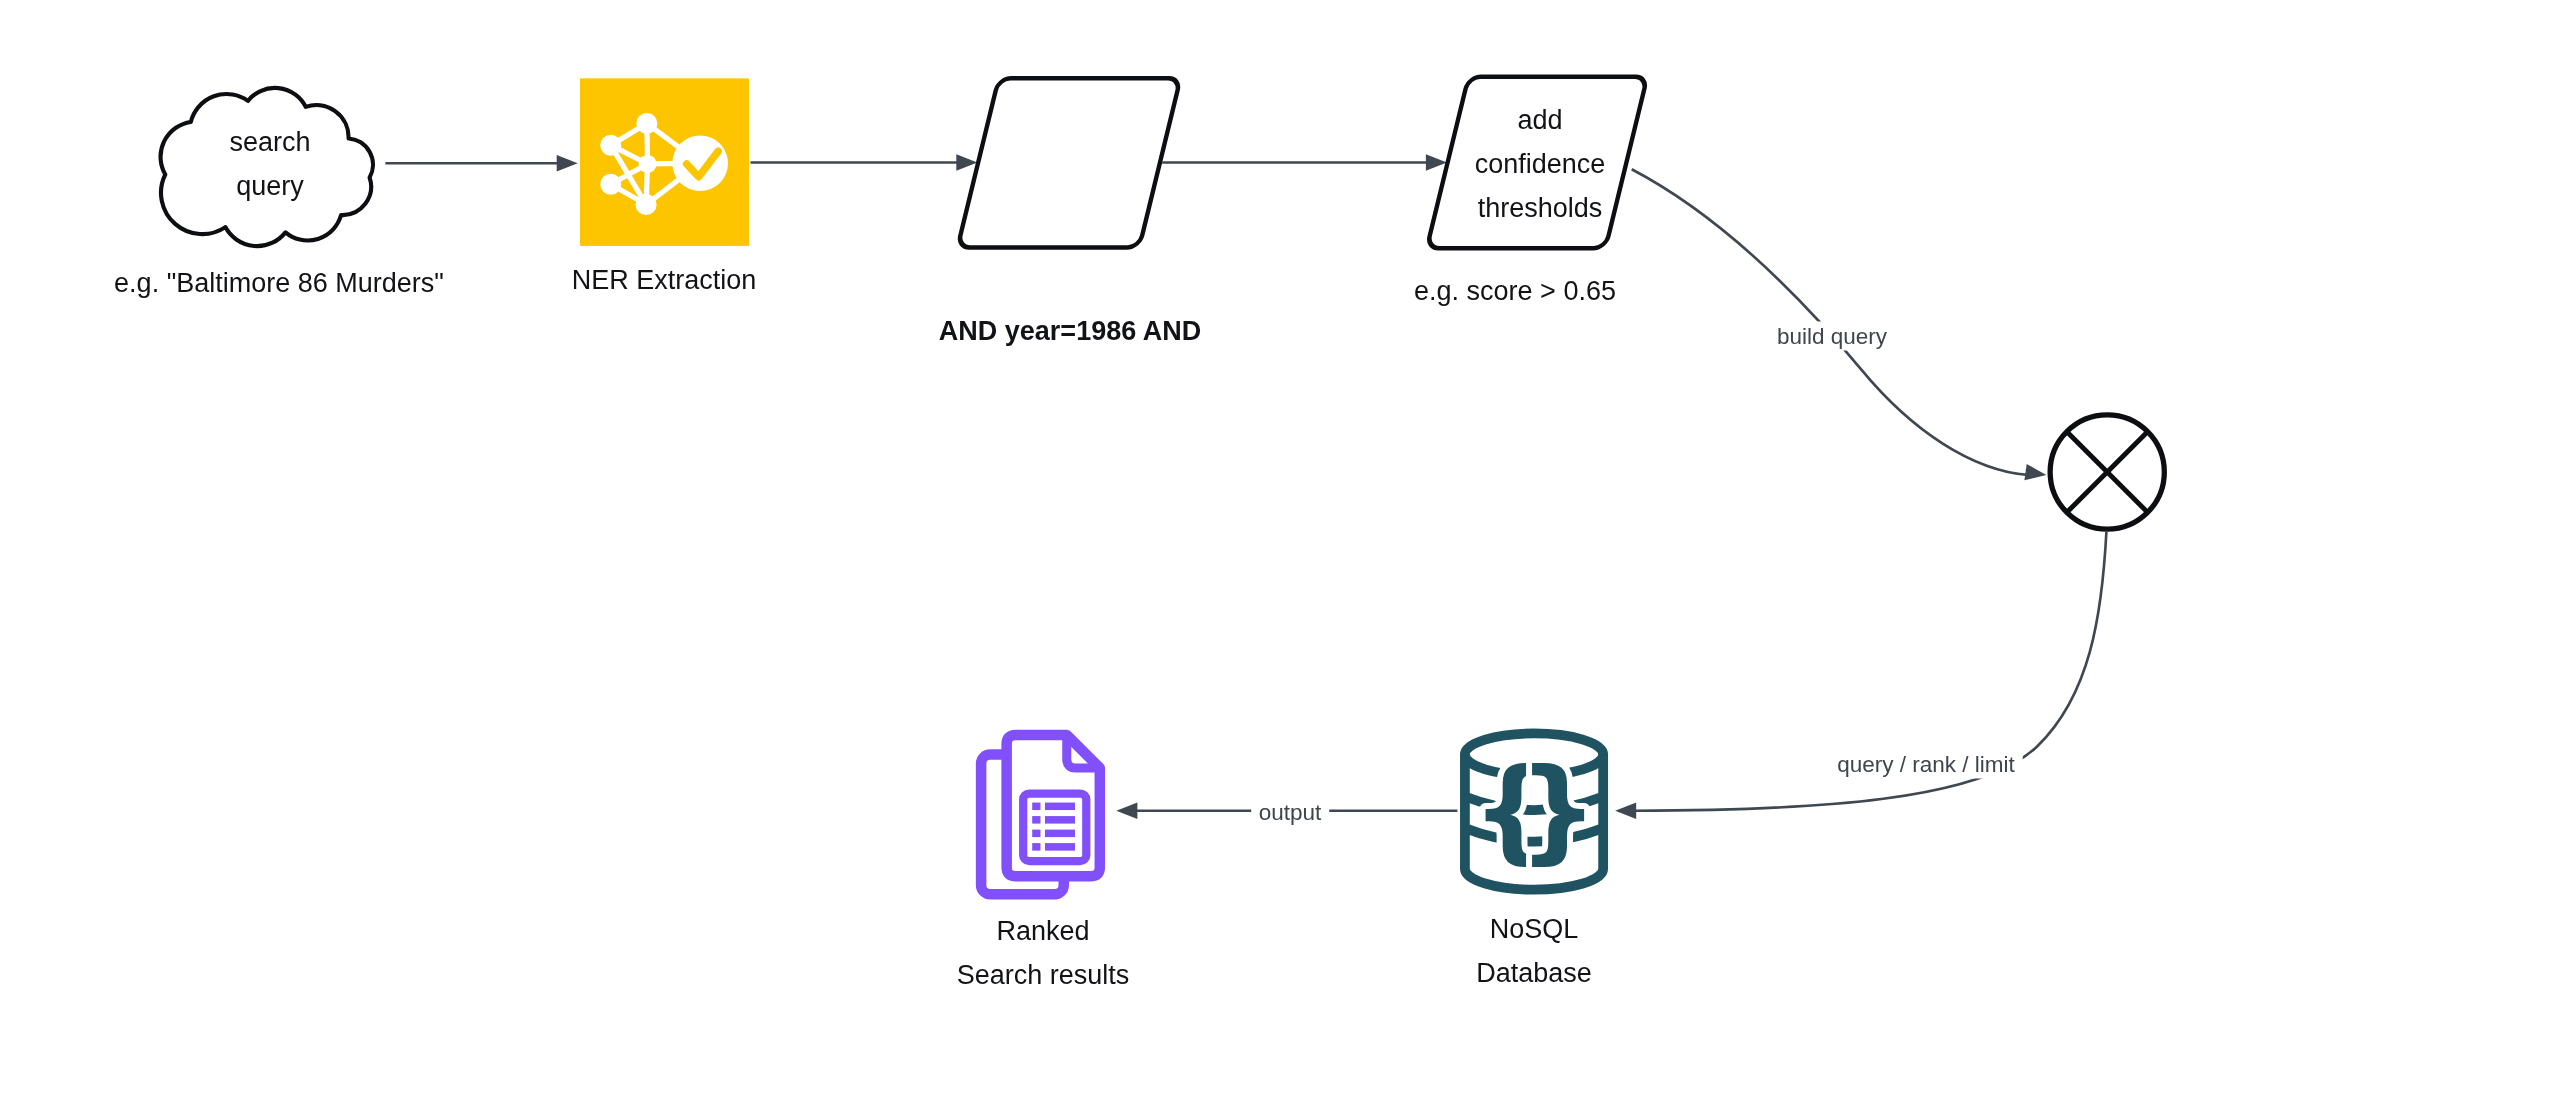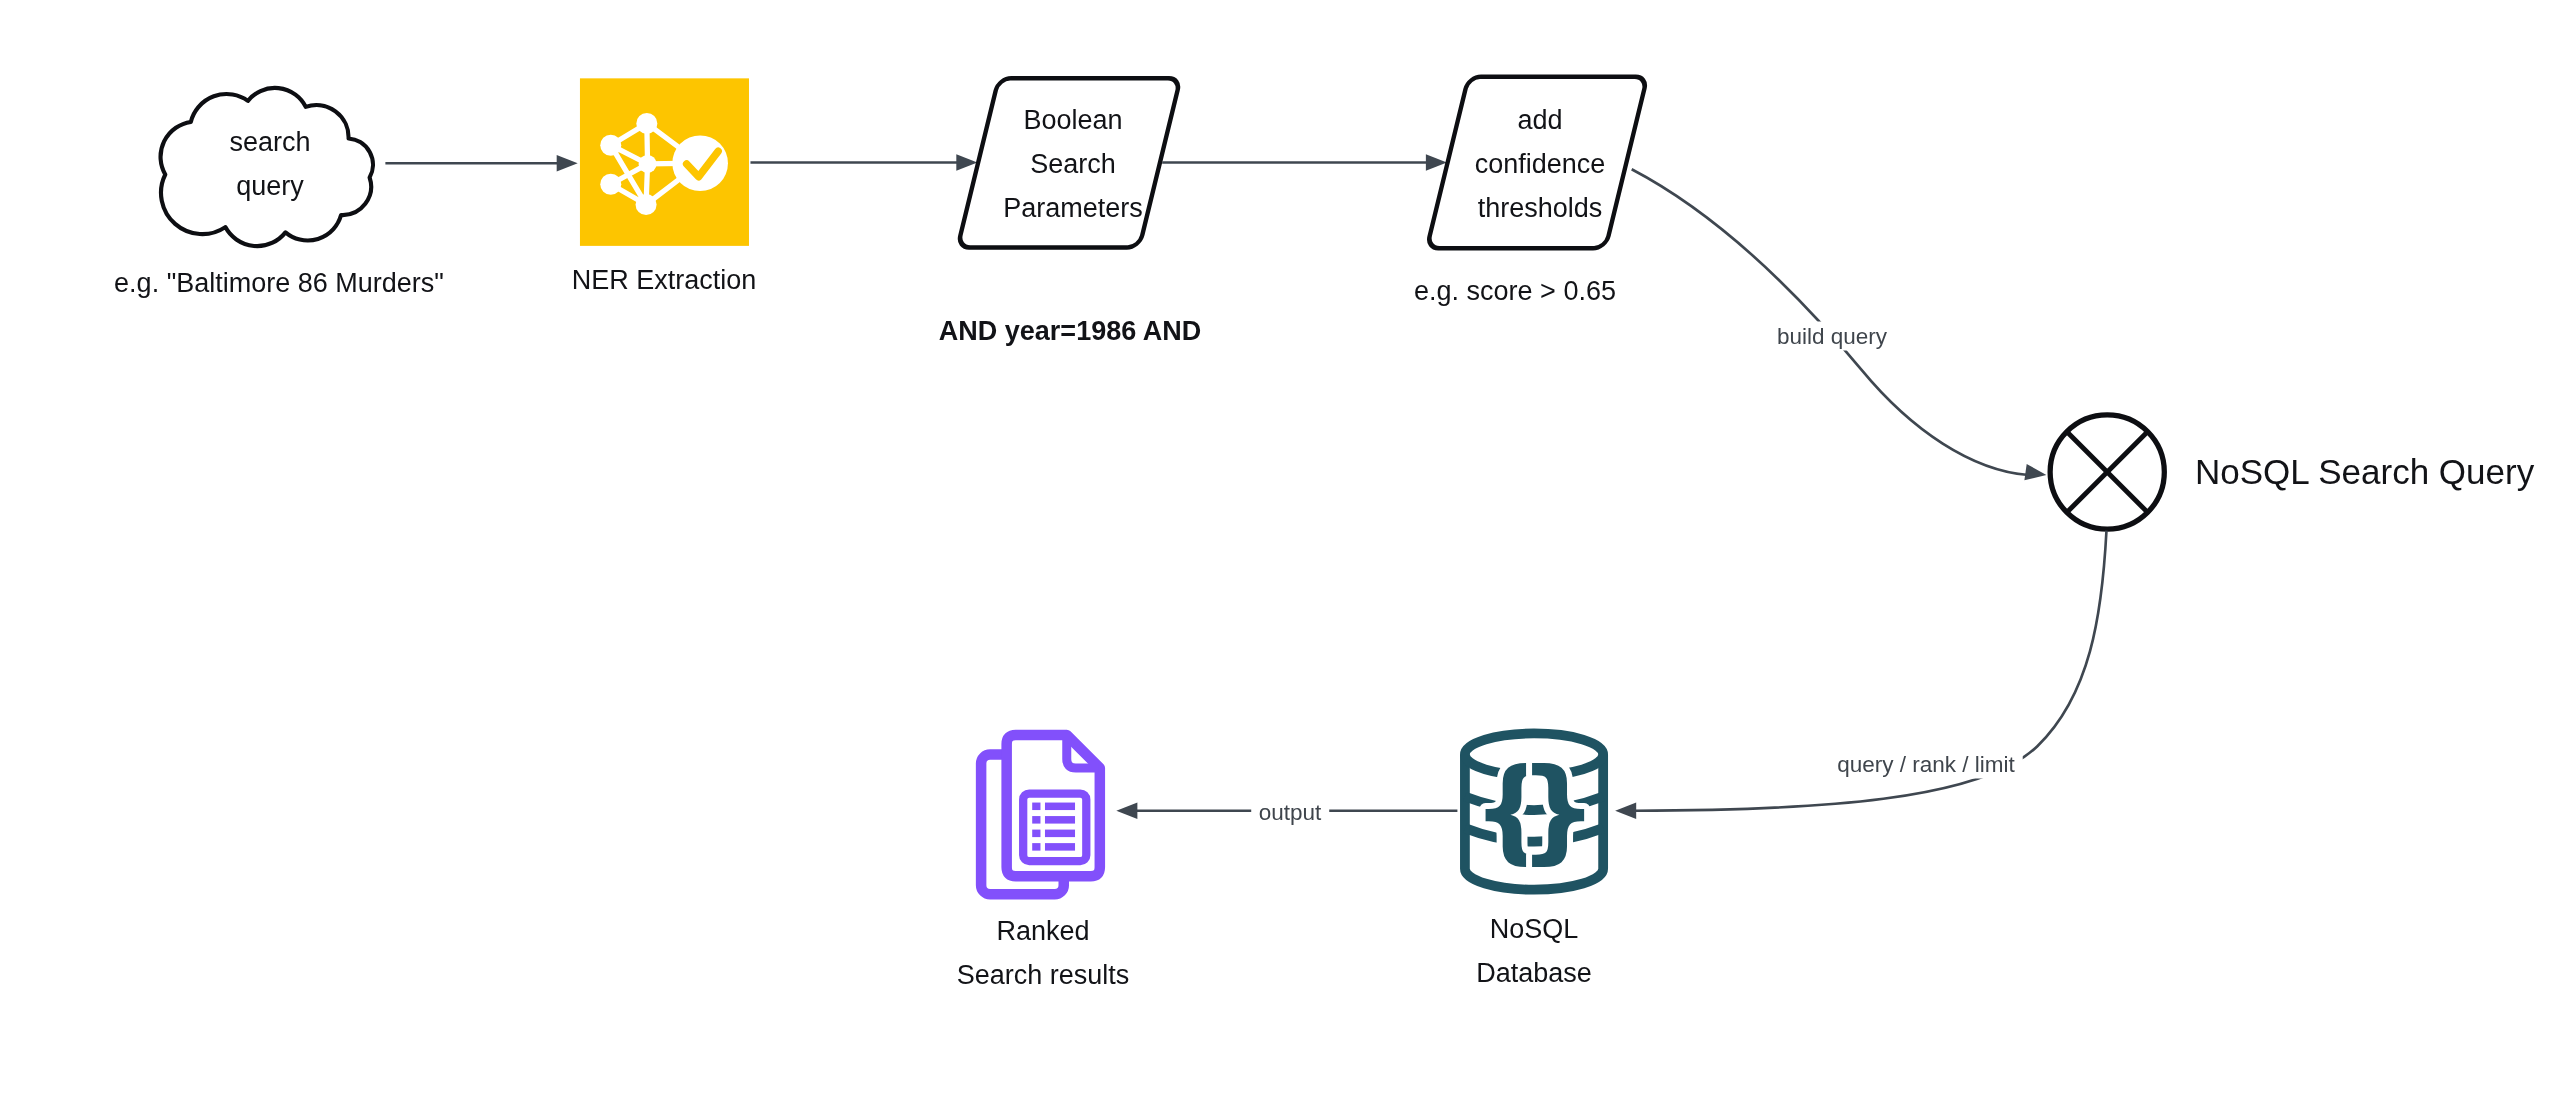--- a/index.html
+++ b/index.html
@@ -144,41 +144,35 @@
 
   <div class="abs center node-label" style="left:270px;top:164px;">
     <div>search</div>
     <div>query</div>
   </div>
 
   <div class="abs center caption" style="left:279px;top:283px;">e.g. "Baltimore 86 Murders"</div>
 
   <div class="abs center caption" style="left:664px;top:280px;">NER Extraction</div>
 
-  <div class="abs center node-label" style="left:1073px;top:164px;">
-    <div>Boolean</div>
-    <div>Search</div>
-    <div>Parameters</div>
-  </div>
 
   <div class="abs center caption" style="left:1070px;top:331px;">
     <div><b>AND year=1986 AND</b></div>
   </div>
 
   <div class="abs center node-label" style="left:1540px;top:164px;">
     <div>add</div>
     <div>confidence</div>
     <div>thresholds</div>
   </div>
 
   <div class="abs center caption" style="left:1515px;top:291px;">e.g. score &gt; 0.65</div>
 
   <div class="abs center edge-label" style="left:1832px;top:336px;">build query</div>
 
-  <div class="abs big-label" style="left:2195px;top:472px;transform:translateY(-50%);">NoSQL Search Query</div>
 
   <div class="abs center edge-label" style="left:1926px;top:764px;">query / rank / limit</div>
 
   <div class="abs center edge-label" style="left:1290px;top:812px;">output</div>
 
   <div class="abs center caption" style="left:1534px;top:951px;line-height:44px;">
     <div>NoSQL</div>
     <div>Database</div>
   </div>
 

